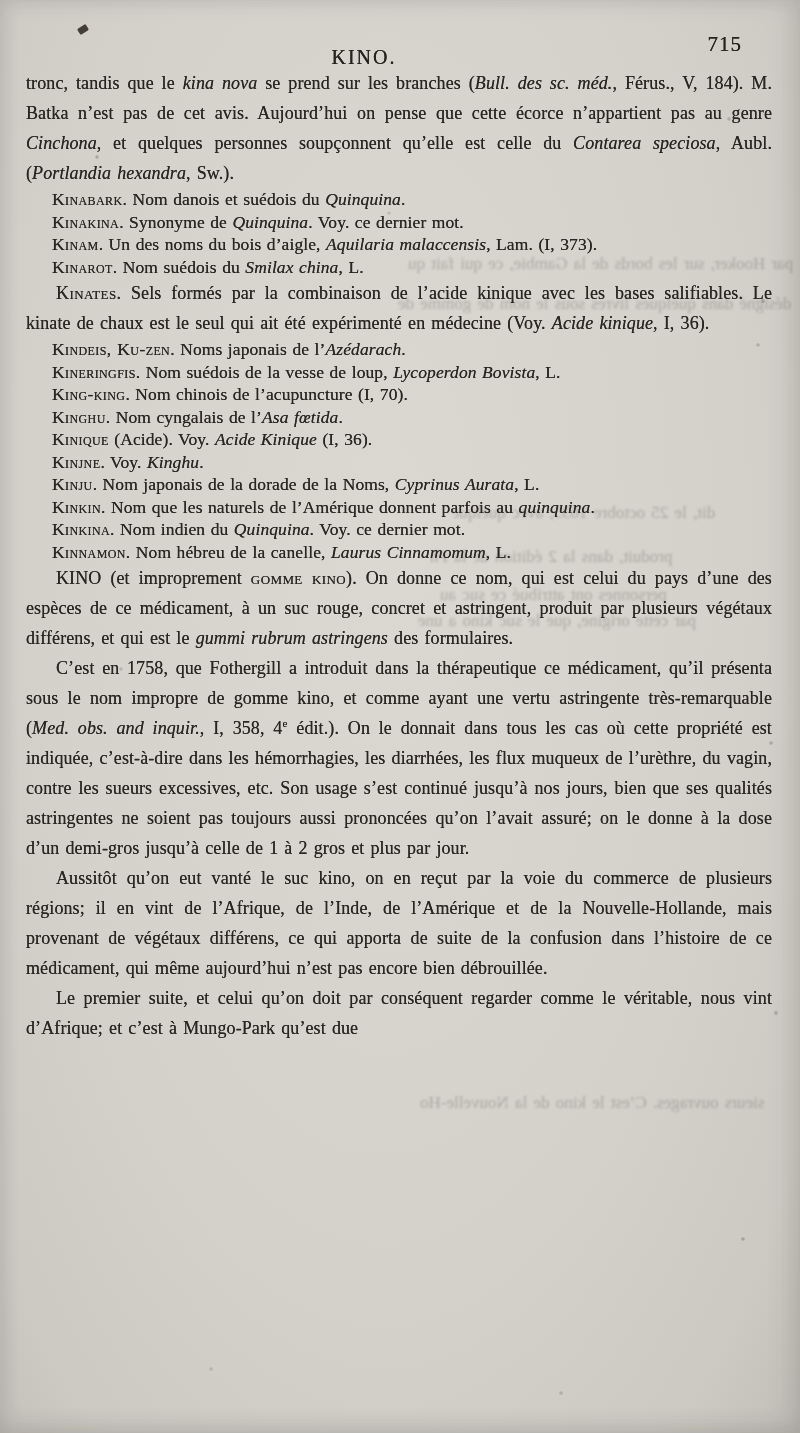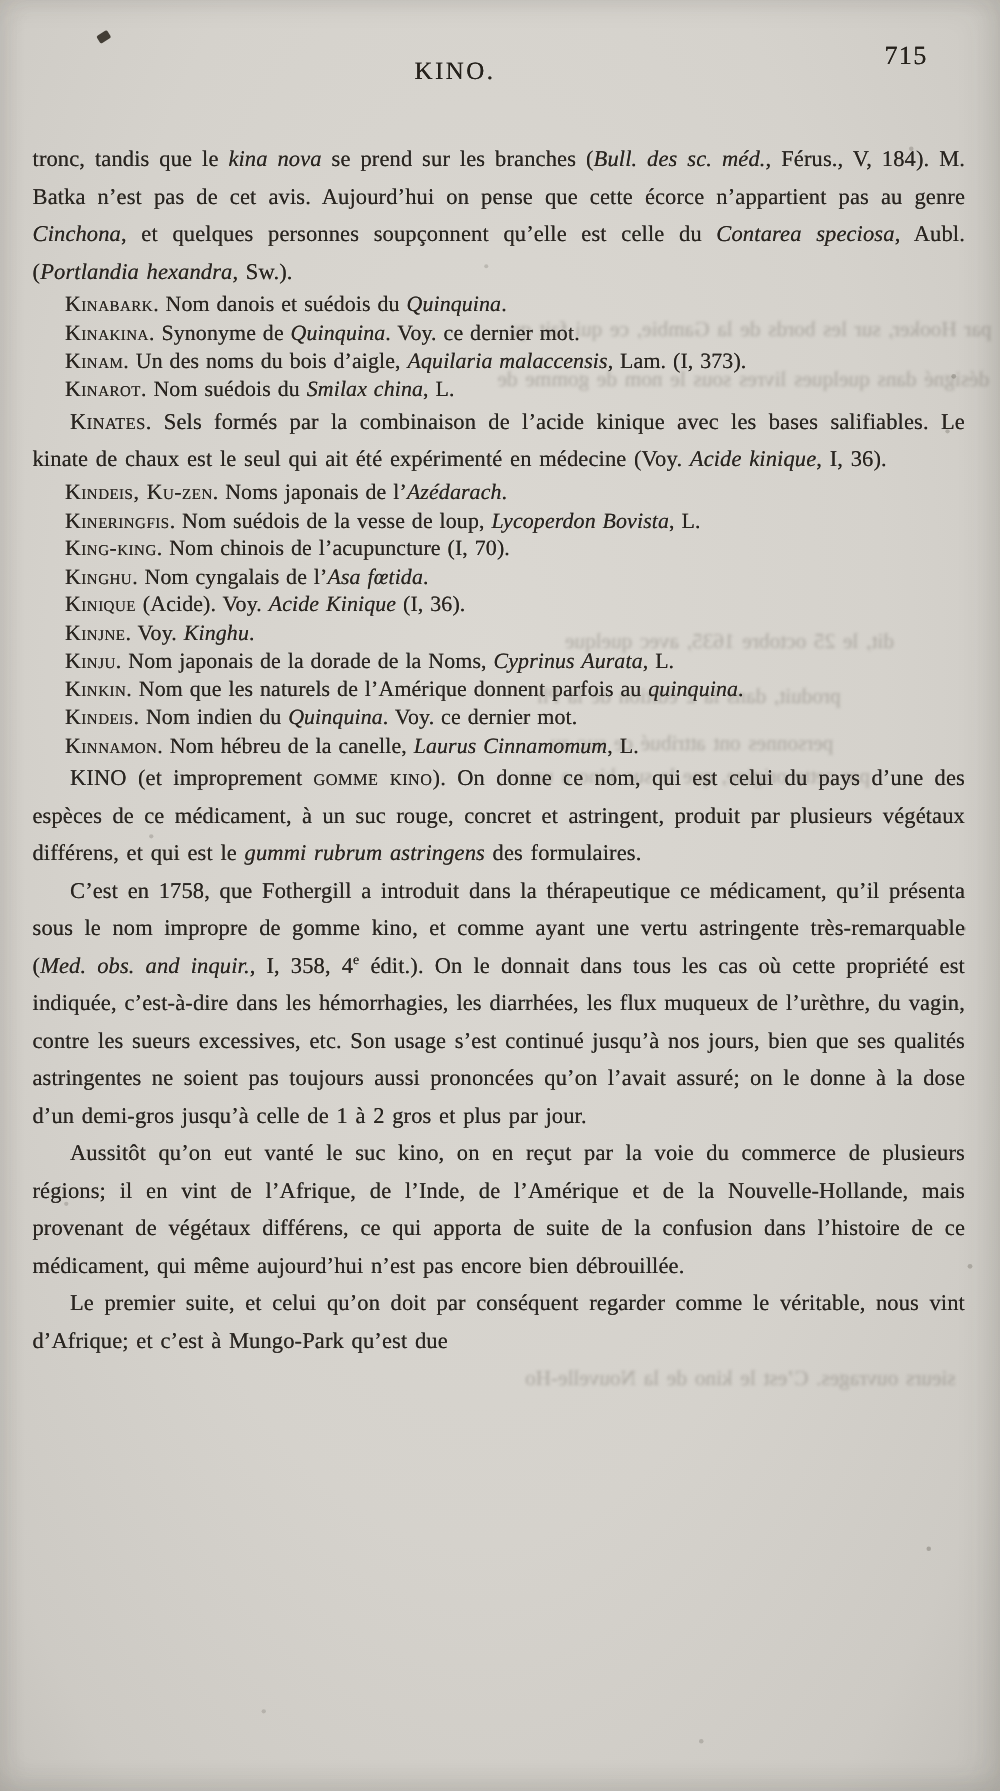--- a/index.html
+++ b/index.html
@@ -9,21 +9,21 @@
     background:#b6b3ad;
   }
   .page{
     position:relative;width:800px;height:1433px;overflow:hidden;
     background:
       radial-gradient(ellipse at 48% 38%, #dbd8d2 0%, #d5d2cc 55%, #cdcac4 85%, #c2bfb9 100%);
     box-shadow:inset -10px 0 26px rgba(60,55,45,.10), inset 0 -8px 22px rgba(60,55,45,.07), inset 6px 0 18px rgba(60,55,45,.06);
     color:#2b2721;
   }
   
-  .running-head{position:relative;height:40px;padding-top:72px;}
+  .running-head{position:relative;height:40px;padding-top:28px;}
   .head-title{
     position:absolute;left:0;right:72px;top:46px;text-align:center;
     font-size:20px;letter-spacing:2px;color:#26221c;
     text-shadow:0 0 .4px currentColor;
   }
   .head-page{
     position:absolute;right:58px;top:32px;font-size:21px;color:#26221c;
     letter-spacing:1px;text-shadow:0 0 .4px currentColor;
   }
   
@@ -100,21 +100,21 @@
       <p class="para kind-entry"><span class="sc">Kinarot</span><span>. Nom suédois du </span><span class="i">Smilax china</span><span>, L.</span></p>
       <p class="para kind-body"><span class="sc">Kinates</span><span>. Sels formés par la combinaison de l’acide kinique avec les bases salifiables. Le kinate de chaux est le seul qui ait été expérimenté en médecine (Voy. </span><span class="i">Acide kinique</span><span>, I, 36).</span></p>
       <p class="para kind-entry"><span class="sc">Kindeis, Ku-zen</span><span>. Noms japonais de l’</span><span class="i">Azédarach</span><span>.</span></p>
       <p class="para kind-entry"><span class="sc">Kineringfis</span><span>. Nom suédois de la vesse de loup, </span><span class="i">Lycoperdon Bovista</span><span>, L.</span></p>
       <p class="para kind-entry"><span class="sc">King-king</span><span>. Nom chinois de l’acupuncture (I, 70).</span></p>
       <p class="para kind-entry"><span class="sc">Kinghu</span><span>. Nom cyngalais de l’</span><span class="i">Asa fœtida</span><span>.</span></p>
       <p class="para kind-entry"><span class="sc">Kinique</span><span> (Acide). Voy. </span><span class="i">Acide Kinique</span><span> (I, 36).</span></p>
       <p class="para kind-entry"><span class="sc">Kinjne</span><span>. Voy. </span><span class="i">Kinghu</span><span>.</span></p>
       <p class="para kind-entry"><span class="sc">Kinju</span><span>. Nom japonais de la dorade de la Noms, </span><span class="i">Cyprinus Aurata</span><span>, L.</span></p>
       <p class="para kind-entry"><span class="sc">Kinkin</span><span>. Nom que les naturels de l’Amérique donnent parfois au </span><span class="i">quinquina</span><span>.</span></p>
-      <p class="para kind-entry"><span class="sc">Kindeis</span><span>. Nom indien du </span><span class="i">Quinquina</span><span>. Voy. ce dernier mot.</span></p>
+      <p class="para kind-entry"><span class="sc">Kinkina</span><span>. Nom indien du </span><span class="i">Quinquina</span><span>. Voy. ce dernier mot.</span></p>
       <p class="para kind-entry"><span class="sc">Kinnamon</span><span>. Nom hébreu de la canelle, </span><span class="i">Laurus Cinnamomum</span><span>, L.</span></p>
       <p class="para kind-body"><span>KINO (et improprement </span><span class="sc">gomme kino</span><span>). On donne ce nom, qui est celui du pays d’une des espèces de ce médicament, à un suc rouge, concret et astringent, produit par plusieurs végétaux différens, et qui est le </span><span class="i">gummi rubrum astringens</span><span> des formulaires.</span></p>
       <p class="para kind-body"><span>C’est en 1758, que Fothergill a introduit dans la thérapeutique ce médicament, qu’il présenta sous le nom impropre de gomme kino, et comme ayant une vertu astringente très-remarquable (</span><span class="i">Med. obs. and inquir.</span><span>, I, 358, 4</span><span class="sup">e</span><span> édit.). On le donnait dans tous les cas où cette propriété est indiquée, c’est-à-dire dans les hémorrhagies, les diarrhées, les flux muqueux de l’urèthre, du vagin, contre les sueurs excessives, etc. Son usage s’est continué jusqu’à nos jours, bien que ses qualités astringentes ne soient pas toujours aussi prononcées qu’on l’avait assuré; on le donne à la dose d’un demi-gros jusqu’à celle de 1 à 2 gros et plus par jour.</span></p>
       <p class="para kind-body"><span>Aussitôt qu’on eut vanté le suc kino, on en reçut par la voie du commerce de plusieurs régions; il en vint de l’Afrique, de l’Inde, de l’Amérique et de la Nouvelle-Hollande, mais provenant de végétaux différens, ce qui apporta de suite de la confusion dans l’histoire de ce médicament, qui même aujourd’hui n’est pas encore bien débrouillée.</span></p>
       <p class="para kind-body"><span>Le premier suite, et celui qu’on doit par conséquent regarder comme le véritable, nous vint d’Afrique; et c’est à Mungo-Park qu’est due</span></p>
     </main>
 
 </div>
 
 </body></html>

